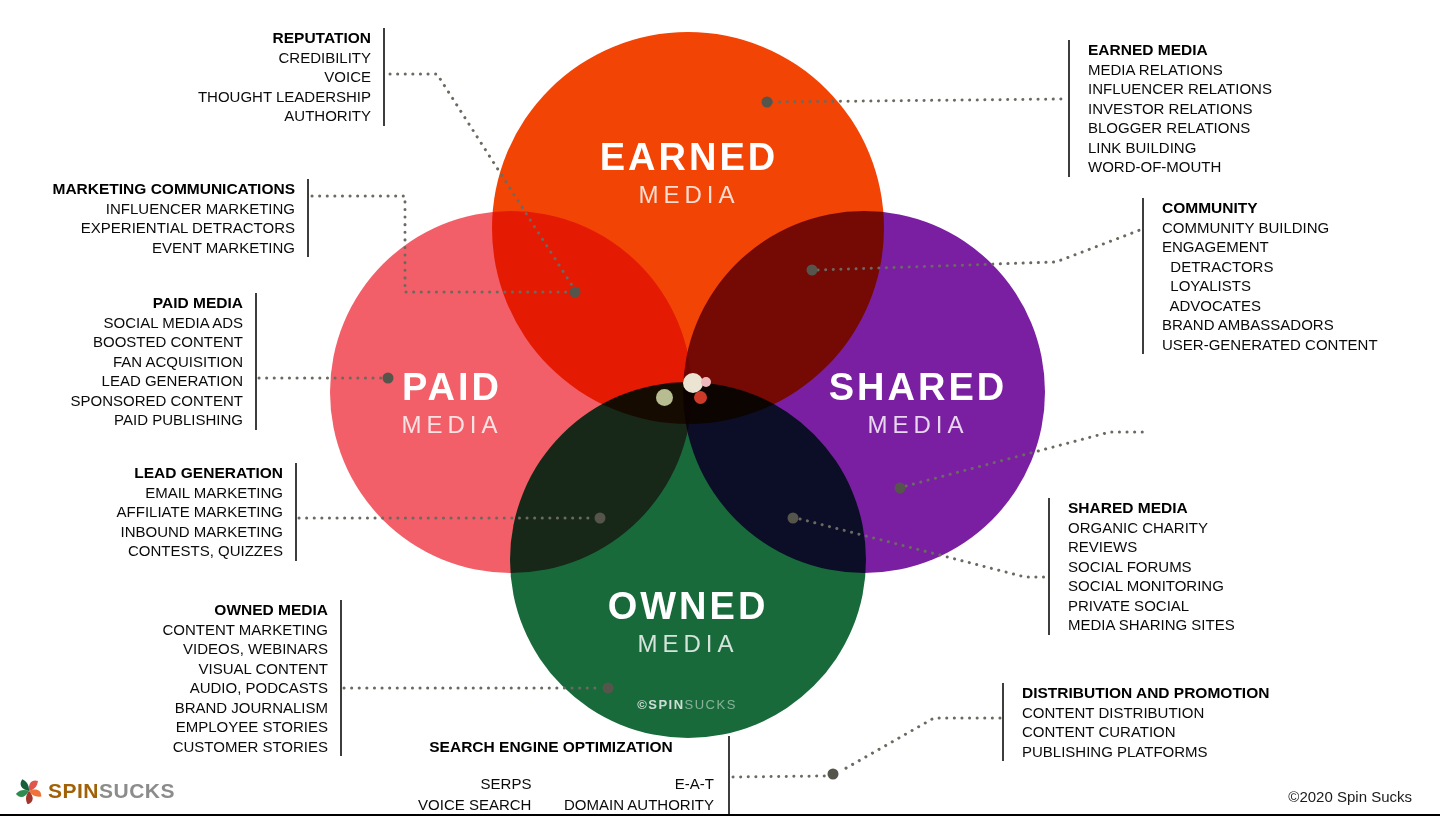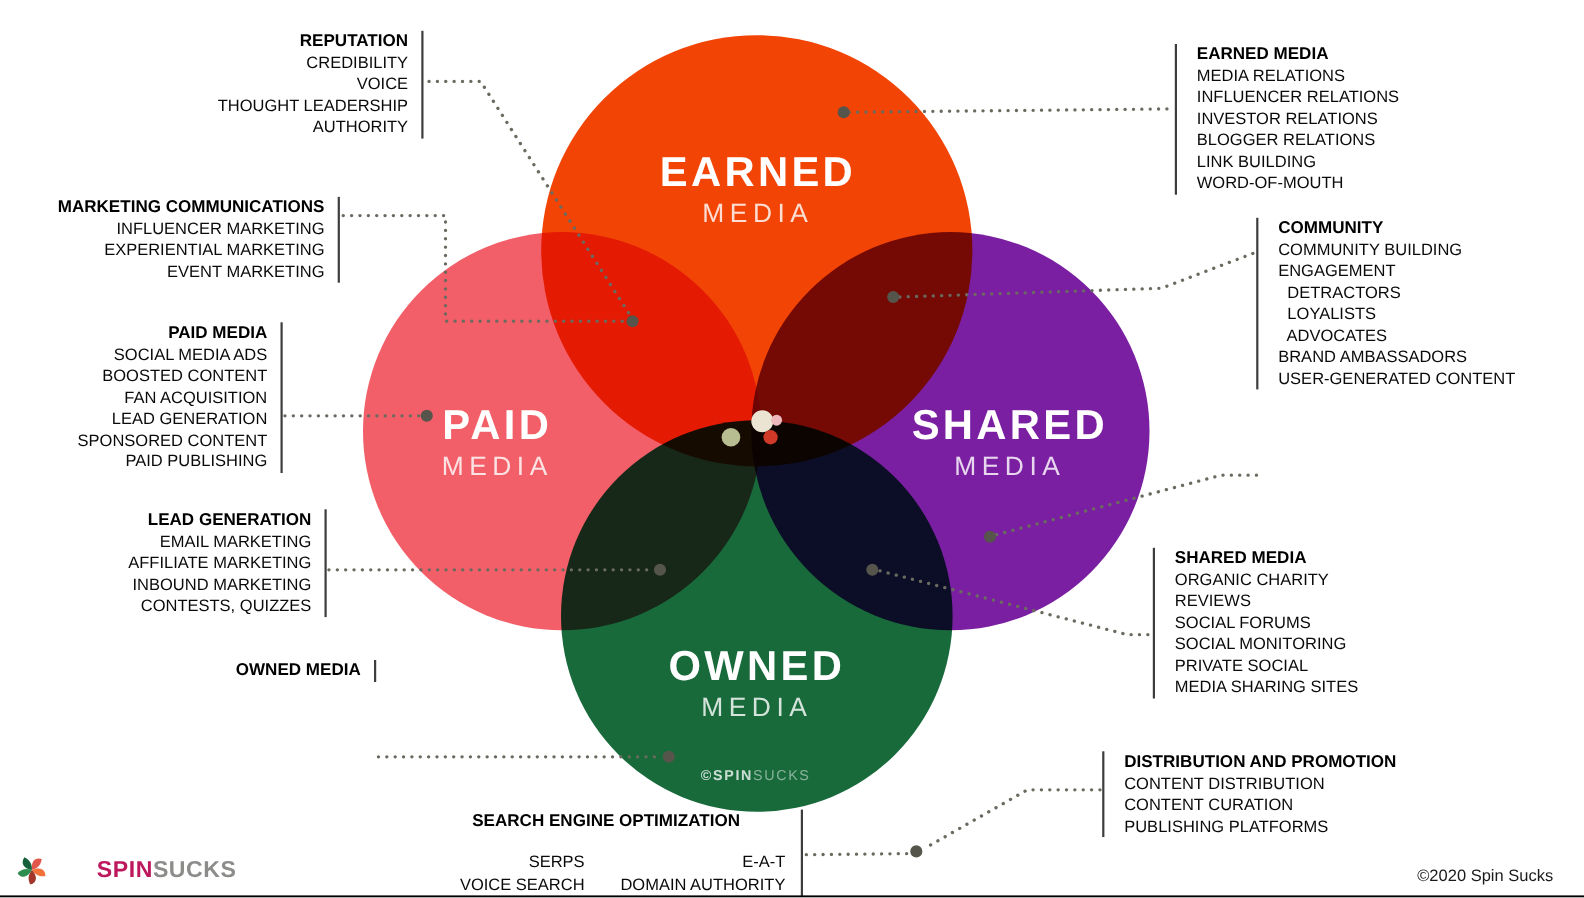--- a/index.html
+++ b/index.html
@@ -61,21 +61,21 @@
 
   
   .watermark { position:absolute; left:687px; top:697px; transform:translateX(-50%);
                font-size:13px; letter-spacing:1.5px; white-space:nowrap; }
   .watermark .wm-bold  { font-weight:700; color:rgba(255,255,255,0.78); }
   .watermark .wm-light { font-weight:400; color:rgba(255,255,255,0.48); }
 
   
   .logo { position:absolute; left:16px; top:778px; display:flex; align-items:center; gap:6px; }
   .logo-text { font-size:21px; font-weight:800; letter-spacing:0.5px; }
-  .logo-text .lg-spin  { color:#be185d;margin-left:40px; }
+  .logo-text .lg-spin  { color:#a16207; }
   .logo-text .lg-sucks { color:#8c8c8a; }
   .copyright { position:absolute; right:28px; top:788px; font-size:15px; color:#1a1a1a; }
   .bottom-border { position:absolute; left:0; bottom:0; width:1440px; height:2px; background:#000; }
 </style>
 </head>
 <body>
 
 <div class="canvas">
 
   <div class="circle earned" style="background: rgb(242, 68, 5);"></div>
@@ -140,21 +140,21 @@
         <div class="ann-item">CREDIBILITY</div>
         <div class="ann-item">VOICE</div>
         <div class="ann-item">THOUGHT LEADERSHIP</div>
         <div class="ann-item">AUTHORITY</div>
       </div>
   </div>
   <div class="ann left pos-marcom">
     <div class="ann-title">MARKETING COMMUNICATIONS</div>
     <div>
         <div class="ann-item">INFLUENCER MARKETING</div>
-        <div class="ann-item">EXPERIENTIAL MARKETING</div>
+        <div class="ann-item">EXPERIENTIAL DETRACTORS</div>
         <div class="ann-item">EVENT MARKETING</div>
       </div>
   </div>
   <div class="ann left pos-paidmedia">
     <div class="ann-title">PAID MEDIA</div>
     <div>
         <div class="ann-item">SOCIAL MEDIA ADS</div>
         <div class="ann-item">BOOSTED CONTENT</div>
         <div class="ann-item">FAN ACQUISITION</div>
         <div class="ann-item">LEAD GENERATION</div>
@@ -166,20 +166,29 @@
     <div class="ann-title">LEAD GENERATION</div>
     <div>
         <div class="ann-item">EMAIL MARKETING</div>
         <div class="ann-item">AFFILIATE MARKETING</div>
         <div class="ann-item">INBOUND MARKETING</div>
         <div class="ann-item">CONTESTS, QUIZZES</div>
       </div>
   </div>
   <div class="ann left pos-ownedmedia">
     <div class="ann-title">OWNED MEDIA</div>
+    <div>
+        <div class="ann-item">CONTENT MARKETING</div>
+        <div class="ann-item">VIDEOS, WEBINARS</div>
+        <div class="ann-item">VISUAL CONTENT</div>
+        <div class="ann-item">AUDIO, PODCASTS</div>
+        <div class="ann-item">BRAND JOURNALISM</div>
+        <div class="ann-item">EMPLOYEE STORIES</div>
+        <div class="ann-item">CUSTOMER STORIES</div>
+      </div>
   </div>
 
   <div class="ann right pos-earnedmedia">
     <div class="ann-title">EARNED MEDIA</div>
     <div>
         <div class="ann-item">MEDIA RELATIONS</div>
         <div class="ann-item">INFLUENCER RELATIONS</div>
         <div class="ann-item">INVESTOR RELATIONS</div>
         <div class="ann-item">BLOGGER RELATIONS</div>
         <div class="ann-item">LINK BUILDING</div>

